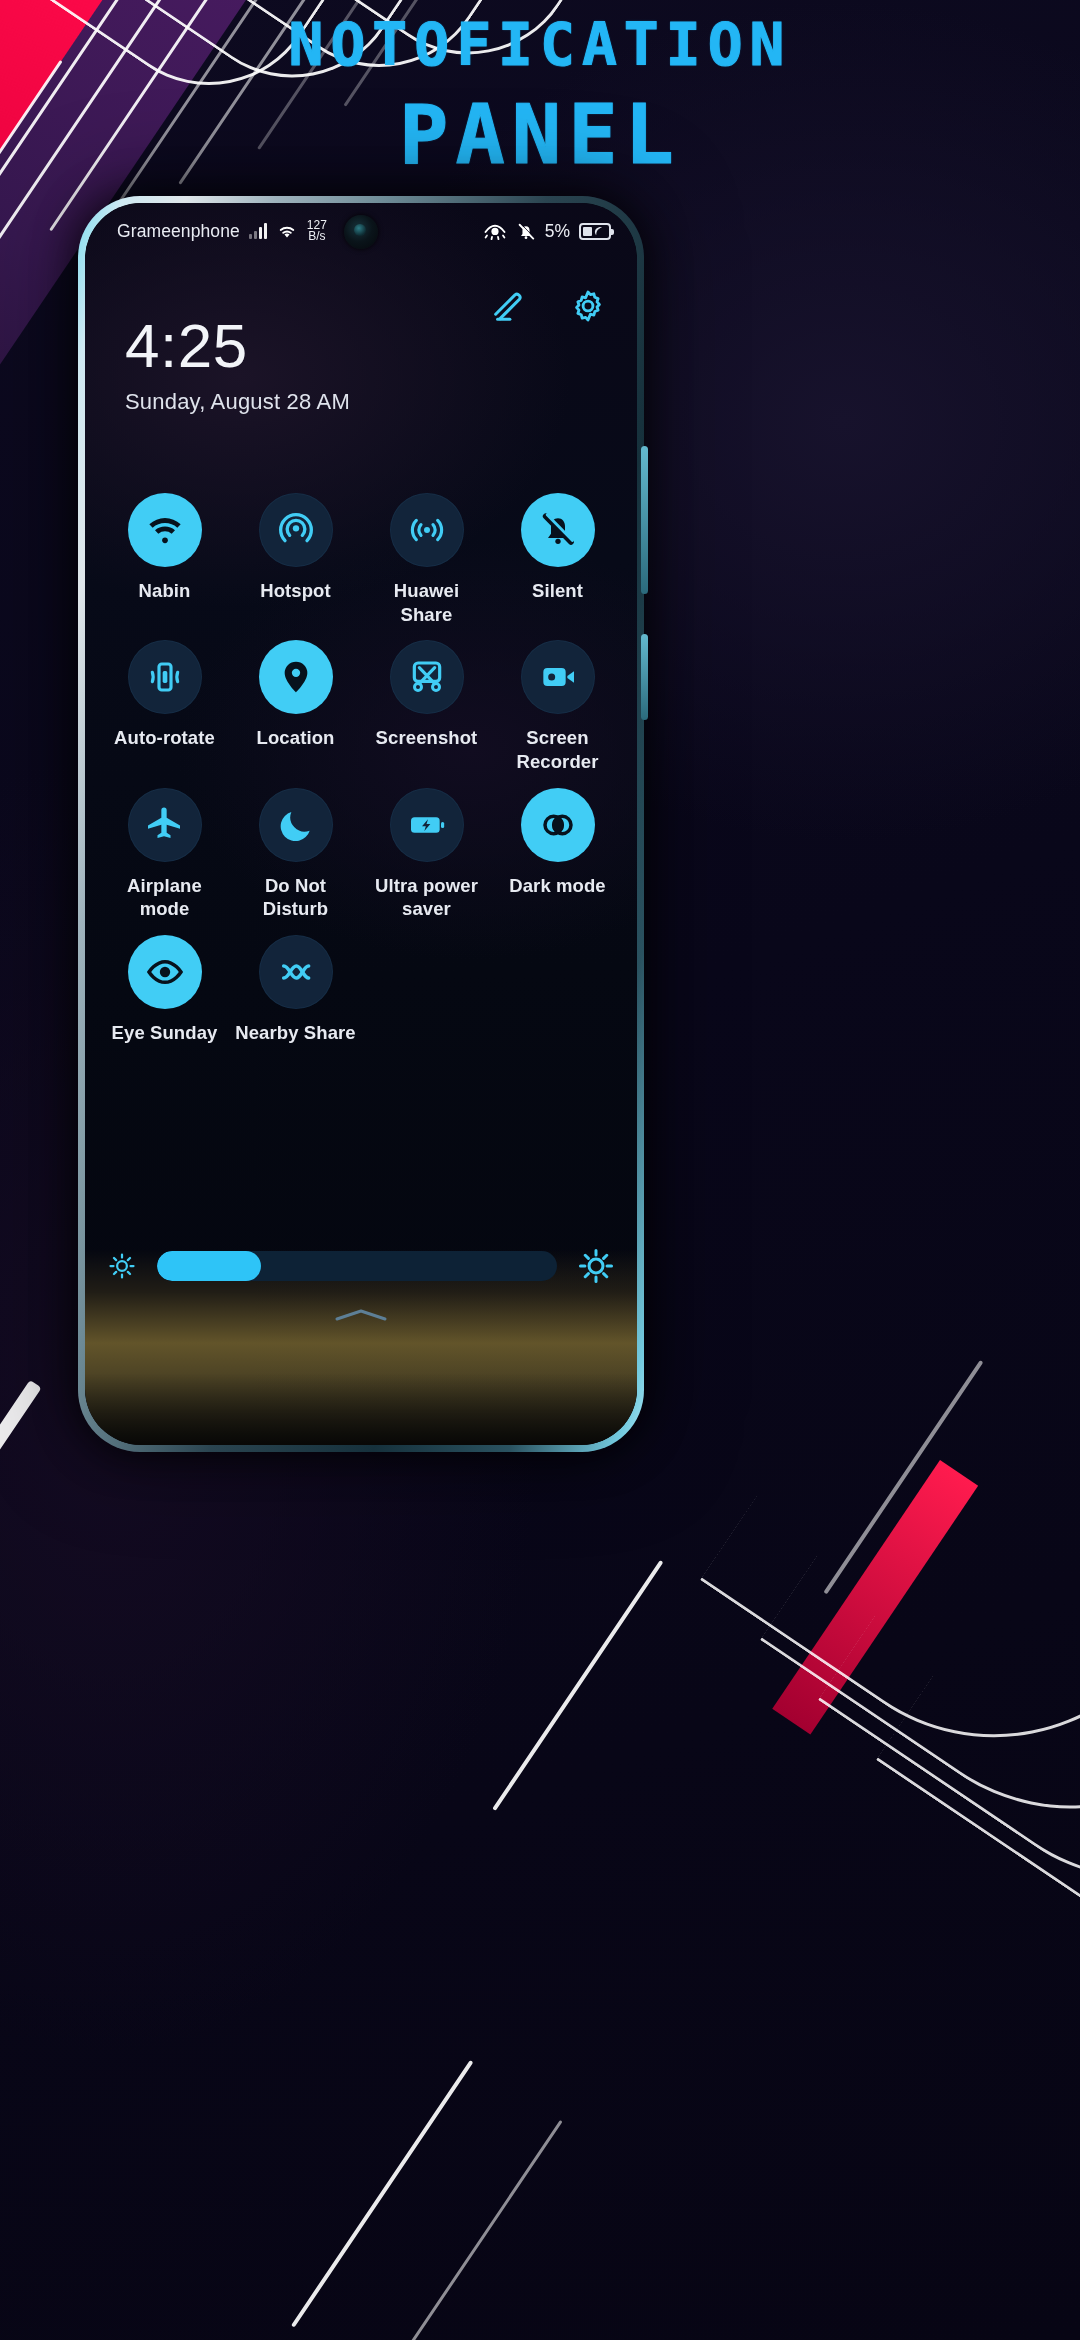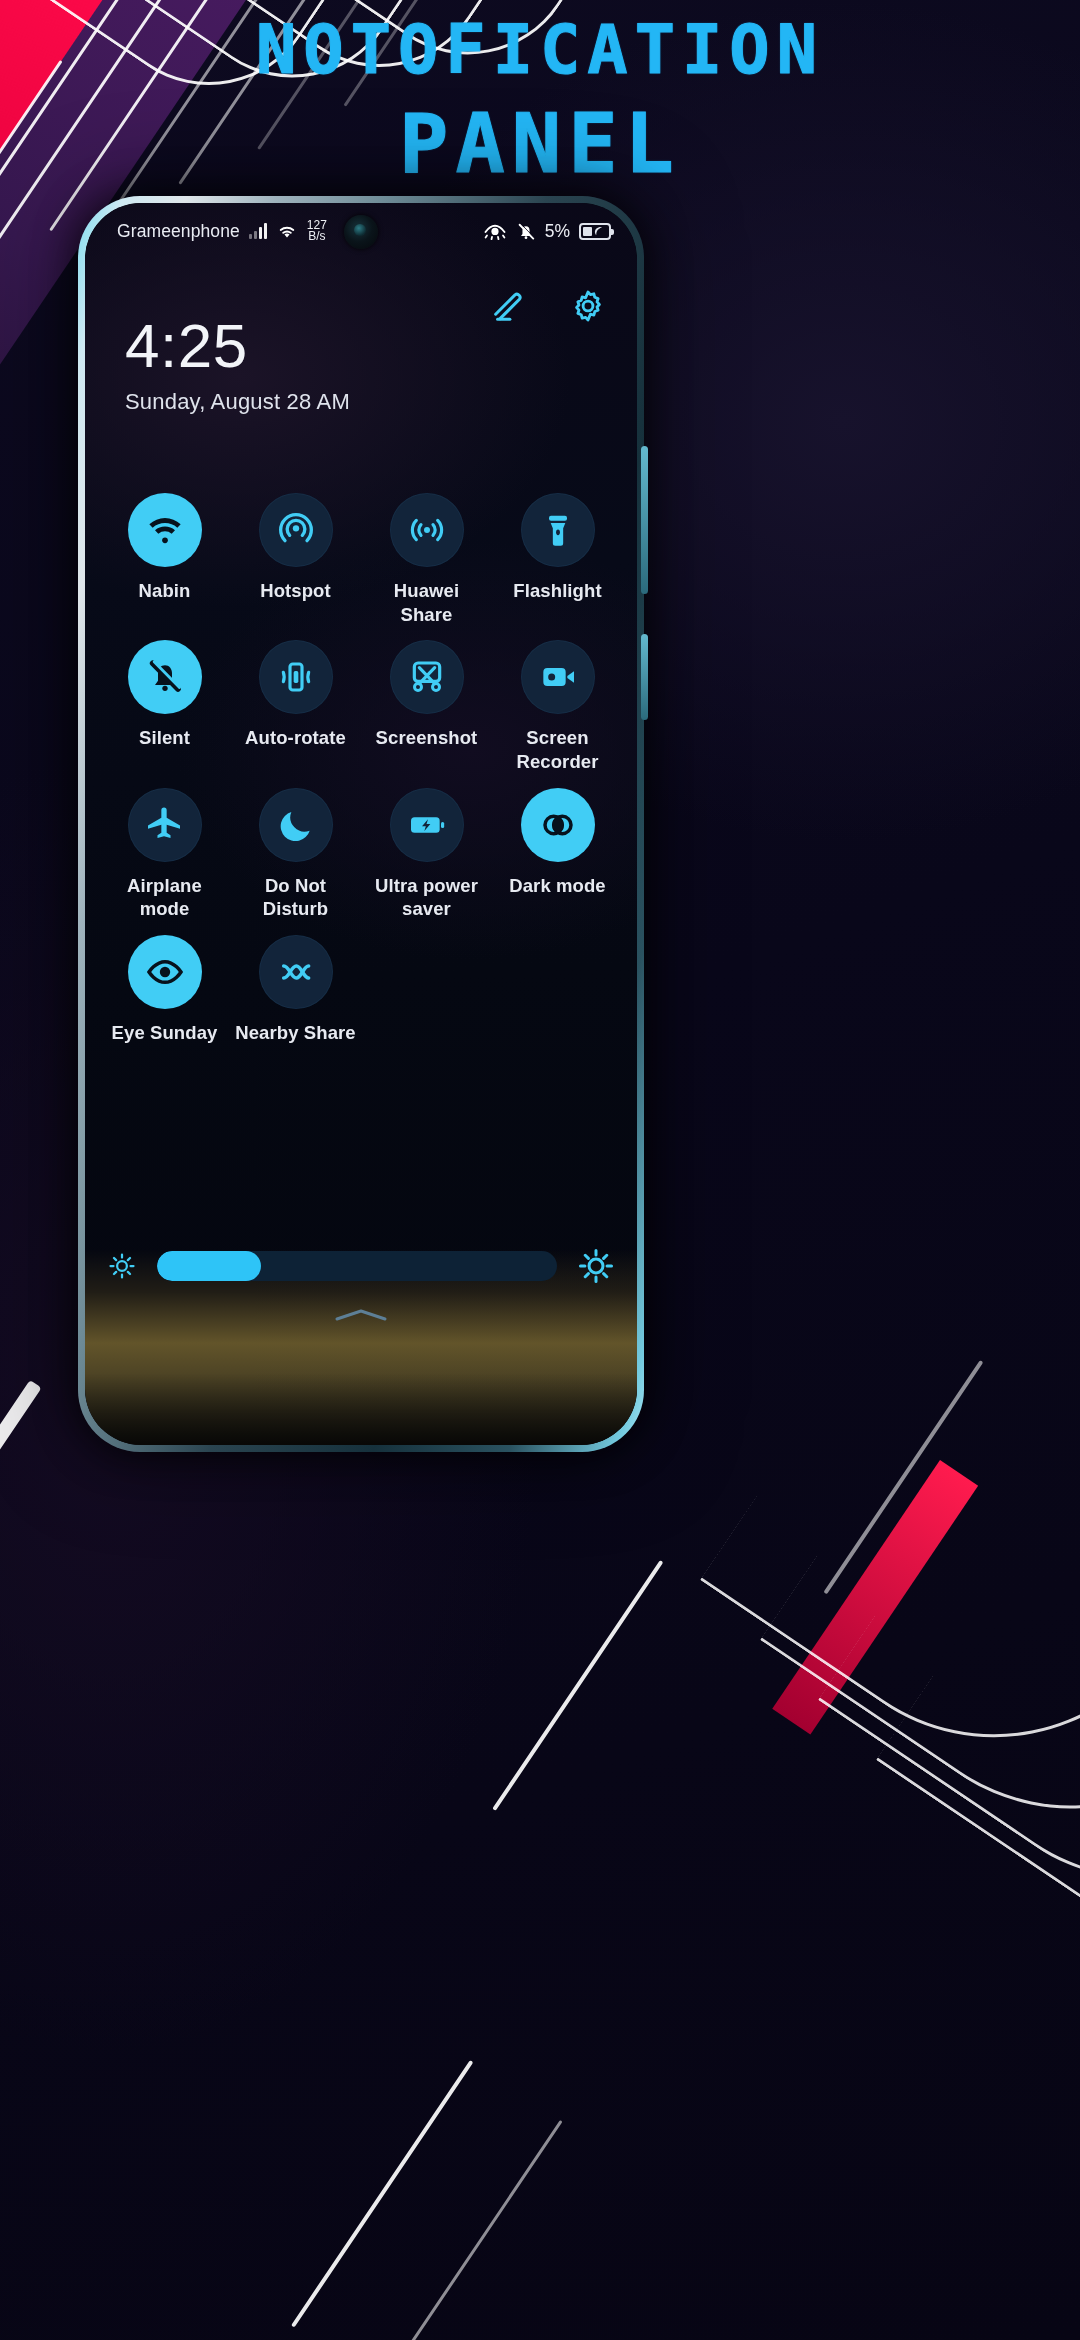--- a/index.html
+++ b/index.html
@@ -78,21 +78,21 @@
   }
   .title-line {
     color:#23b6f5;
     font-family:"DejaVu Sans Mono", monospace;
     font-weight:700;
     letter-spacing:7px;
     line-height:1.02;
     text-shadow:0 0 2px rgba(35,182,245,.55);
     -webkit-text-stroke:1px #23b6f5;
   }
-  #title-1 { font-size:67px; }
+  #title-1 { font-size:58px; }
   #title-2 { font-size:82px; margin-top:18px; }
 
   
   #phone {
     position:absolute;
     left:78px; top:196px;
     width:566px; height:1256px;
     border-radius:62px;
     background:linear-gradient(105deg,#7ddcf0 0%, #cfe9f2 5%, #dfe6ea 12%, #9fb3bd 22%, #6f8c97 34%, #2a4450 52%, #16313c 70%, #2a5260 85%, #74cbe0 97%, #a9e6f3 100%);
     padding:7px;
@@ -380,30 +380,20 @@
           <div class="tile-circle">
             <svg class="ti" viewBox="0 0 24 24">
               <circle cx="12" cy="12" r="1.8" fill="#41cdf5" stroke="none"></circle>
               <path d="M8.4 8.8a4.6 4.6 0 0 0 0 6.4M15.6 8.8a4.6 4.6 0 0 1 0 6.4" stroke-width="1.9" stroke-linecap="round"></path>
               <path d="M5.6 6.2a8.3 8.3 0 0 0 0 11.6M18.4 6.2a8.3 8.3 0 0 1 0 11.6" stroke-width="1.9" stroke-linecap="round"></path>
             </svg>
           </div>
           <div class="tile-label">Huawei Share</div>
         </div>
 
-        <div class="tile">
-          <div class="tile-circle">
-            <svg class="ti solid" viewBox="0 0 24 24">
-              <rect x="6.6" y="3.4" width="10.8" height="3.1" rx="1.2"></rect>
-              <path d="M7.6 7.8h8.8l-1.3 3.1v9.1a1.5 1.5 0 0 1-1.5 1.5h-3.2a1.5 1.5 0 0 1-1.5-1.5V10.9z"></path>
-              <ellipse cx="12" cy="13.4" rx="1.15" ry="1.7" fill="#12243a"></ellipse>
-            </svg>
-          </div>
-          <div class="tile-label">Flashlight</div>
-        </div>
 
         <div class="tile on">
           <div class="tile-circle">
             <svg class="ti solid" viewBox="0 0 24 24">
               <path d="M6 16.8h12l-1.8-2.5V9.6c0-2.6-1.7-4.7-4.2-4.7S7.8 7 7.8 9.6v4.7L6 16.8z"></path>
               <circle cx="12" cy="18.8" r="1.6"></circle>
               <path d="M4.6 3.8l15.2 15.4" stroke="#07121d" stroke-width="3.4" stroke-linecap="round" fill="none"></path>
               <path d="M4.6 3.8l15.2 15.4" stroke="#41cdf5" stroke-width="1.7" stroke-linecap="round" fill="none" transform="translate(0.9,-0.9)"></path>
             </svg>
           </div>
@@ -414,20 +404,29 @@
           <div class="tile-circle">
             <svg class="ti" viewBox="0 0 24 24">
               <rect x="8.4" y="4.2" width="7.2" height="15.6" rx="1.7" stroke-width="1.9"></rect>
               <rect x="10.6" y="8.4" width="2.8" height="7.2" rx="1" fill="#41cdf5" stroke="none"></rect>
               <path d="M4.4 9.2a8 8 0 0 1 0 5.6M19.6 9.2a8 8 0 0 0 0 5.6" stroke-width="1.9" stroke-linecap="round"></path>
             </svg>
           </div>
           <div class="tile-label">Auto-rotate</div>
         </div>
 
+        <div class="tile on">
+          <div class="tile-circle">
+            <svg class="ti solid" viewBox="0 0 24 24">
+              <path d="M12 2.8a6.8 6.8 0 0 0-6.8 6.8c0 5 6.8 11.6 6.8 11.6s6.8-6.6 6.8-11.6A6.8 6.8 0 0 0 12 2.8z"></path>
+              <circle cx="12" cy="9.5" r="2.5" fill="#41cdf5"></circle>
+            </svg>
+          </div>
+          <div class="tile-label">Location</div>
+        </div>
 
         <div class="tile">
           <div class="tile-circle">
             <svg class="ti" viewBox="0 0 24 24">
               <rect x="4.4" y="3.6" width="15.2" height="11" rx="2.2" stroke-width="1.9"></rect>
               <path d="M7.4 6.4l9.2 9.6M16.6 6.4L7.4 16" stroke-width="1.9" stroke-linecap="round"></path>
               <circle cx="6.6" cy="18" r="2.1" stroke-width="1.8"></circle>
               <circle cx="17.4" cy="18" r="2.1" stroke-width="1.8"></circle>
             </svg>
           </div>

